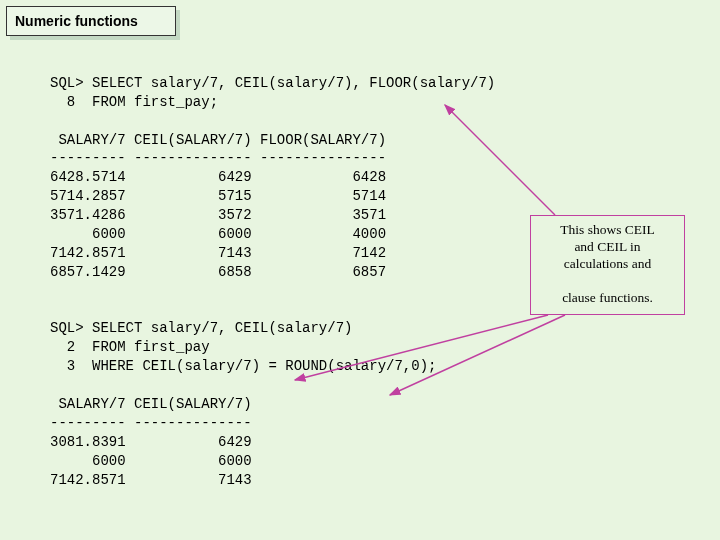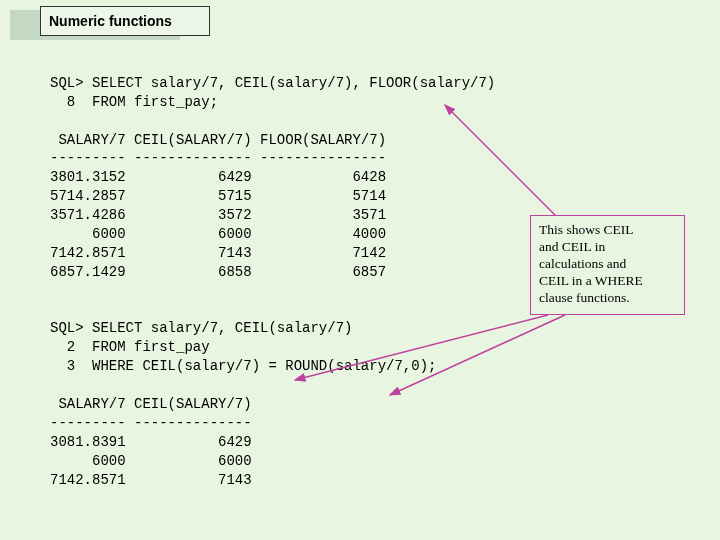--- a/index.html
+++ b/index.html
@@ -36,21 +36,20 @@
       height: 100%;
       background: #ecf7e7;
       border: 1px solid #333;
       display: flex;
       align-items: center;
       padding-left: 8px;
       font-family: Arial, sans-serif;
       font-size: 14px;
       font-weight: bold;
       color: #000;
-      margin-left: 34px;
     }
     .code-area {
       position: absolute;
       top: 55px;
       left: 50px;
       font-family: "Courier New", monospace;
       font-size: 14px;
       white-space: pre;
       color: #000;
     }
@@ -60,20 +59,21 @@
       left: 530px;
       width: 155px;
       height: 100px;
       border: 1.5px solid #c040a0;
       background: #e8f5e0;
       padding: 6px 8px;
       font-family: "Times New Roman", serif;
       font-size: 13.5px;
       line-height: 1.25;
       color: #000;
+      text-align: center;
     }
     svg.arrows {
       position: absolute;
       top: 0;
       left: 0;
       width: 720px;
       height: 540px;
       pointer-events: none;
     }
   </style>
@@ -86,21 +86,21 @@
     <span>Numeric functions</span>
   </div>
 </div>
 
 <div class="code-area">
 <span>SQL&gt; SELECT salary/7, CEIL(salary/7), FLOOR(salary/7)</span>
 <span>  8  FROM first_pay;</span>
 
 <span> SALARY/7 CEIL(SALARY/7) FLOOR(SALARY/7)</span>
 <span>--------- -------------- ---------------</span>
-<span>3801.3152           6429            6428</span>
+<span>6428.5714           6429            6428</span>
 <span>5714.2857           5715            5714</span>
 <span>3571.4286           3572            3571</span>
 <span>     6000           6000            4000</span>
 <span>7142.8571           7143            7142</span>
 <span>6857.1429           6858            6857</span>
 
 
 <span>SQL&gt; SELECT salary/7, CEIL(salary/7)</span>
 <span>  2  FROM first_pay</span>
 <span>  3  WHERE CEIL(salary/7) = ROUND(salary/7,0);</span>
@@ -109,21 +109,21 @@
 <span>--------- --------------</span>
 <span>3081.8391           6429</span>
 <span>     6000           6000</span>
 <span>7142.8571           7143</span>
 </div>
 
 <div class="note-box">
   <span>This shows CEIL</span><br>
   <span>and CEIL in</span><br>
   <span>calculations and</span><br>
-  <span>CEIL in a WHERE</span><br>
+  <br>
   <span>clause functions.</span>
 </div>
 
 <svg class="arrows">
   <defs>
     <marker id="arrowhead" markerWidth="8" markerHeight="6" refX="7" refY="3" orient="auto">
       <polygon points="0 0, 8 3, 0 6" fill="#c040a0"></polygon>
     </marker>
   </defs>
   <line x1="555" y1="215" x2="445" y2="105" stroke="#c040a0" stroke-width="1.5" marker-end="url(#arrowhead)"></line>

